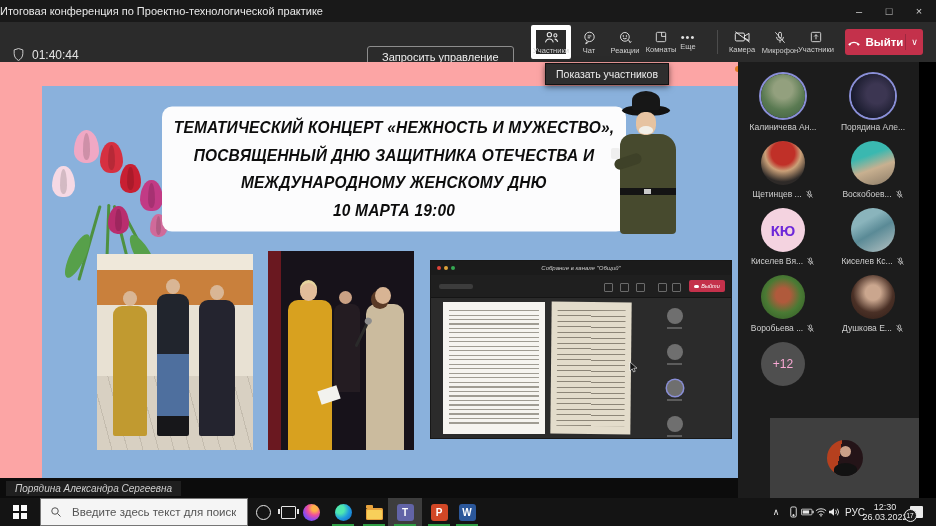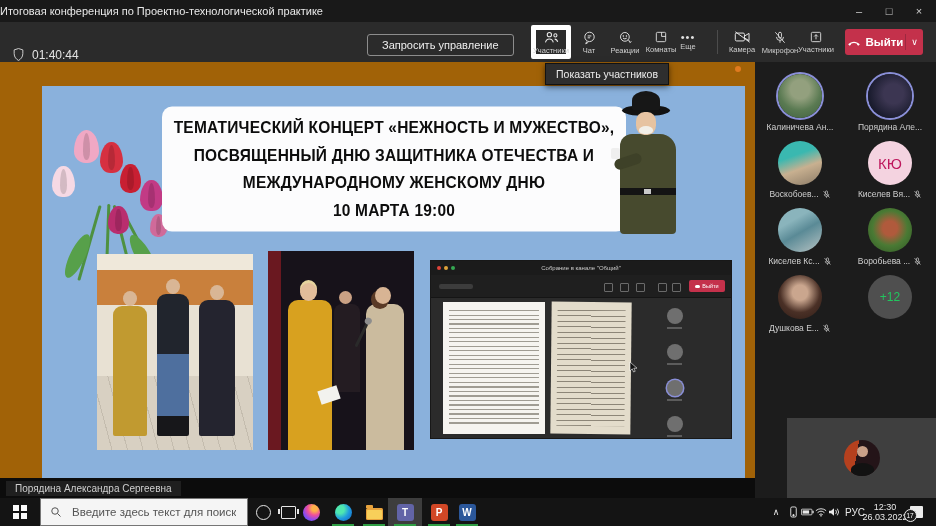--- a/index.html
+++ b/index.html
@@ -9,21 +9,21 @@
   .titlebar{position:absolute;left:0;top:0;width:936px;height:22px;background:#191919;
             display:flex;align-items:center;}
   .titlebar-title{flex:1;text-align:left;font-size:11px;color:#e9e9e9;}
   .win-controls{position:absolute;right:2px;top:0;height:22px;display:flex;}
   .win-btn{width:30px;height:22px;display:flex;align-items:center;justify-content:center;
            color:#cfcfcf;font-size:11px;cursor:default;}
   
   .toolbar{position:absolute;left:0;top:22px;width:936px;height:40px;background:#2b2b2b;}
   .timer-group{position:absolute;left:12px;top:0;height:40px;display:flex;align-items:flex-end;
                gap:7px;color:#e3e3e3;font-size:12px;}
-  .request-btn{position:absolute;left:367px;top:12px;height:22px;padding:0 14px;background:transparent;
+  .request-btn{position:absolute;left:367px;top:24px;height:22px;padding:0 14px;background:transparent;
                border:1px solid #8d8d8d;border-radius:3px;color:#eee;font-size:11px;
                display:flex;align-items:center;white-space:nowrap;}
   .tb-btn{position:absolute;top:3px;width:40px;height:34px;display:flex;flex-direction:column;
           align-items:center;justify-content:center;gap:1px;color:#e0e0e0;box-sizing:border-box;}
   .tb-btn .lbl{font-size:7.5px;color:#cfcfcf;white-space:nowrap;}
   .tb-participants{left:531px;border:5px solid #ffffff;border-radius:2px;}
   .tb-chat{left:569px;}
   .tb-reactions{left:605px;}
   .tb-rooms{left:641px;}
   .tb-more{left:672px;width:32px;}
@@ -33,21 +33,21 @@
   .tb-mic{left:757px;width:46px;}
   .tb-share{left:793px;width:46px;}
   .leave-btn{position:absolute;left:845px;top:7px;width:78px;height:26px;background:#c4314b;
              border-radius:3px;display:flex;align-items:center;color:#fff;}
   .leave-main{flex:1;display:flex;gap:5px;align-items:center;justify-content:center;
               font-size:11.5px;font-weight:bold;}
   .leave-sep{width:1px;height:16px;background:#9e2840;}
   .leave-chevron{width:17px;text-align:center;font-size:9px;}
   
   .content{position:absolute;left:0;top:62px;width:936px;height:436px;}
-  .share{position:absolute;left:0;top:0;width:755px;height:436px;background:#a16207;}
+  .share{position:absolute;left:0;top:0;width:755px;height:436px;background:#fca5a5;font-style:italic;}
   .rec-dot{position:absolute;left:735px;top:4px;width:6px;height:6px;border-radius:50%;background:#e07a1f;}
   .tooltip{position:absolute;left:545px;top:1px;background:#2e2e2e;border:1px solid #121212;
            color:#ededed;font-size:10.5px;padding:4px 10px;z-index:60;
            box-shadow:0 2px 6px rgba(0,0,0,.55);white-space:nowrap;}
   .presenter-strip{position:absolute;left:0;top:416px;width:755px;height:20px;background:#0c0c0c;
                    display:flex;align-items:center;}
   .presenter-name{margin-left:6px;font-size:10px;color:#cfcfcf;background:#1f1f1f;padding:2px 9px;}
   
   .slide{position:absolute;left:42px;top:24px;width:703px;height:392px;background:#8ab1dc;overflow:hidden;}
   .card{position:absolute;left:120px;top:24px;width:464px;height:118px;background:#fcfcfd;
@@ -118,37 +118,37 @@
   .mpage{position:absolute;top:4px;}
   .mpl{left:12px;width:102px;height:132px;background:#f6f4f0;}
   .mpr{left:120px;width:80px;height:132px;background:#e3dccb;transform:rotate(.6deg);}
   .mlines{position:absolute;inset:8px 6px;background:repeating-linear-gradient(180deg,#a09c93 0 1px,transparent 1px 4.5px);}
   .mpr .mlines{background:repeating-linear-gradient(180deg,#8d8678 0 1px,transparent 1px 5.5px);}
   .mav{position:absolute;left:236px;width:16px;height:16px;border-radius:50%;background:#6f6f6f;}
   .mav:after{content:"";position:absolute;left:0;top:19px;width:15px;height:2px;background:#5c5c5c;}
   .mav.ring{box-shadow:0 0 0 1.5px #8a8fd8;}
   .mcursor{position:absolute;left:198px;top:64px;}
   
-  .sidebar{position:absolute;left:755px;top:0;width:181px;height:436px;background:#1c1c1c;}
+  .sidebar{position:absolute;left:738px;top:0;width:181px;height:436px;background:#1c1c1c;}
   .pgrid{position:absolute;left:0;top:12px;width:181px;display:flex;flex-wrap:wrap;}
   .ptile{width:90px;height:67px;display:flex;flex-direction:column;align-items:center;}
   .avatar{width:44px;height:44px;border-radius:50%;flex:0 0 auto;}
   .speaking{box-shadow:0 0 0 2px #8a8fd8;}
   .pname{margin-top:4px;display:flex;align-items:center;gap:3px;font-size:8.5px;color:#cfcfcf;white-space:nowrap;}
   .av1{background:radial-gradient(circle at 50% 35%,#93a07e 0 26%,#5a7a52 58%,#3e5e40);}
   .av2{background:radial-gradient(circle at 58% 45%,#3c3652 0 28%,#181a2c 72%);}
   .av3{background:linear-gradient(135deg,#9d9d9d 0 32%,#3a3a3a 74%);}
   .av4{background:radial-gradient(circle at 50% 28%,#c03028 0 30%,#caa078 46%,#2e2a28 74%);}
   .av5{background:linear-gradient(160deg,#3ab8b0 0 34%,#c8b090 60%,#8a7a66);}
   .av6{background:#f4d3e0;display:flex;align-items:center;justify-content:center;
-       color:#be185d;font-weight:normal;font-size:15px;}
+       color:#6d28d9;font-weight:bold;font-size:15px;}
   .av7{background:linear-gradient(150deg,#8ab4bc 0 30%,#5a8a96 54%,#b8c4c4);}
   .av8{background:radial-gradient(circle at 50% 46%,#b05a3c 0 22%,#4a7a34 54%,#2e5624);}
   .av9{background:radial-gradient(circle at 50% 40%,#caa68e 0 22%,#4a3026 58%,#2e1c16);}
-  .av10{background:#4f4f4f;display:flex;align-items:center;justify-content:center;color:#22c55e;font-size:12px;}
+  .av10{background:#4f4f4f;display:flex;align-items:center;justify-content:center;color:#f9a8d4;font-size:12px;}
   .selfview{position:absolute;left:32px;top:356px;width:149px;height:80px;background:#3f3f3f;
             display:flex;align-items:center;justify-content:center;}
   .self-avatar{width:36px;height:36px;border-radius:50%;position:relative;overflow:hidden;
                background:linear-gradient(100deg,#b5401e 0 36%,#241418 36%);}
   .self-avatar:before{content:"";position:absolute;left:13px;top:6px;width:11px;height:11px;
                       border-radius:50%;background:#c9a088;}
   .self-avatar:after{content:"";position:absolute;left:7px;bottom:0;width:23px;height:13px;
                      border-radius:50% 50% 0 0;background:#121212;}
   
   .taskbar{position:absolute;left:0;top:498px;width:936px;height:28px;background:#141414;}
@@ -431,20 +431,31 @@
       </div>
 
       <div class="ptile">
         <div class="avatar av2 speaking"></div>
         <div class="pname">
             <span>Порядина Але...</span>
           </div>
       </div>
 
 
+      <div class="ptile">
+        <div class="avatar av4"></div>
+        <div class="pname">
+            <span>Щетинцев ...</span>
+          <svg width="9" height="9" viewBox="0 0 12 12" fill="none" stroke="#c8c8c8" stroke-width="1">
+              <rect x="4.6" y="1.2" width="2.8" height="5" rx="1.4"></rect>
+              <path d="M3 5.5a3 3 0 0 0 6 0M6 8.6v1.8"></path>
+              <line x1="2" y1="1.5" x2="10" y2="10"></line>
+            </svg>
+        </div>
+      </div>
 
       <div class="ptile">
         <div class="avatar av5"></div>
         <div class="pname">
             <span>Воскобоев...</span>
           <svg width="9" height="9" viewBox="0 0 12 12" fill="none" stroke="#c8c8c8" stroke-width="1">
               <rect x="4.6" y="1.2" width="2.8" height="5" rx="1.4"></rect>
               <path d="M3 5.5a3 3 0 0 0 6 0M6 8.6v1.8"></path>
               <line x1="2" y1="1.5" x2="10" y2="10"></line>
             </svg>

